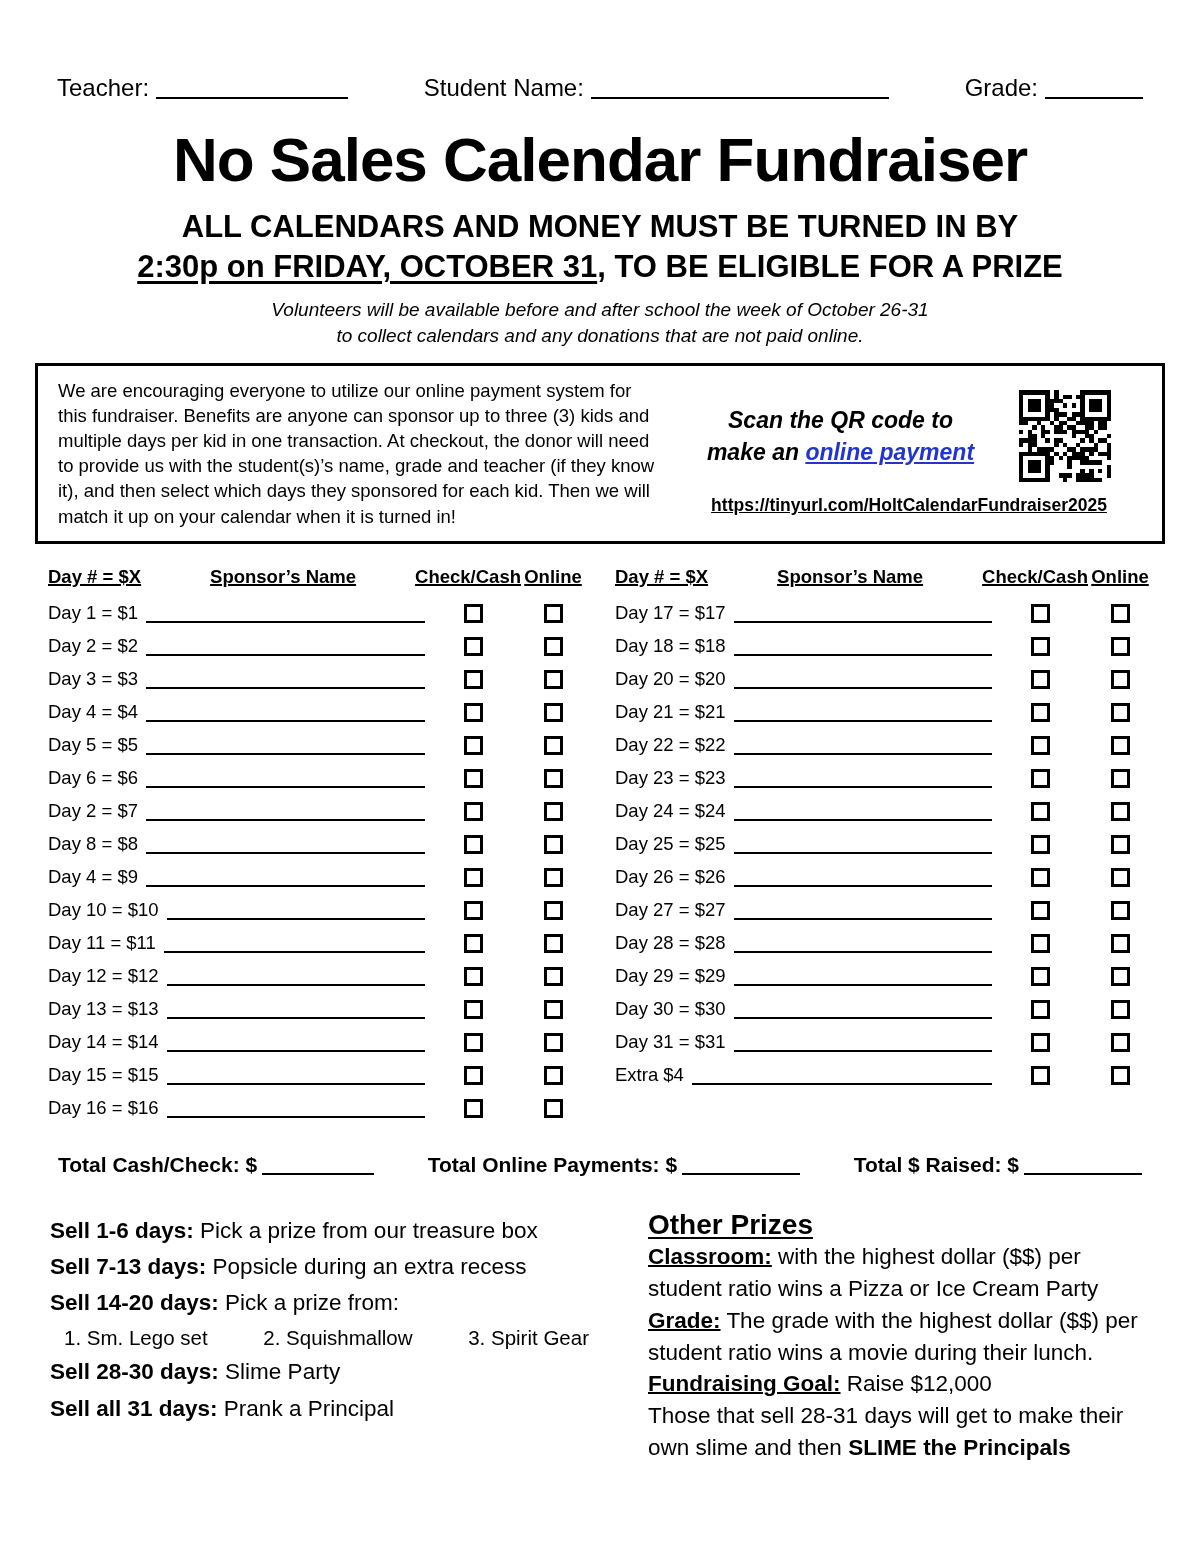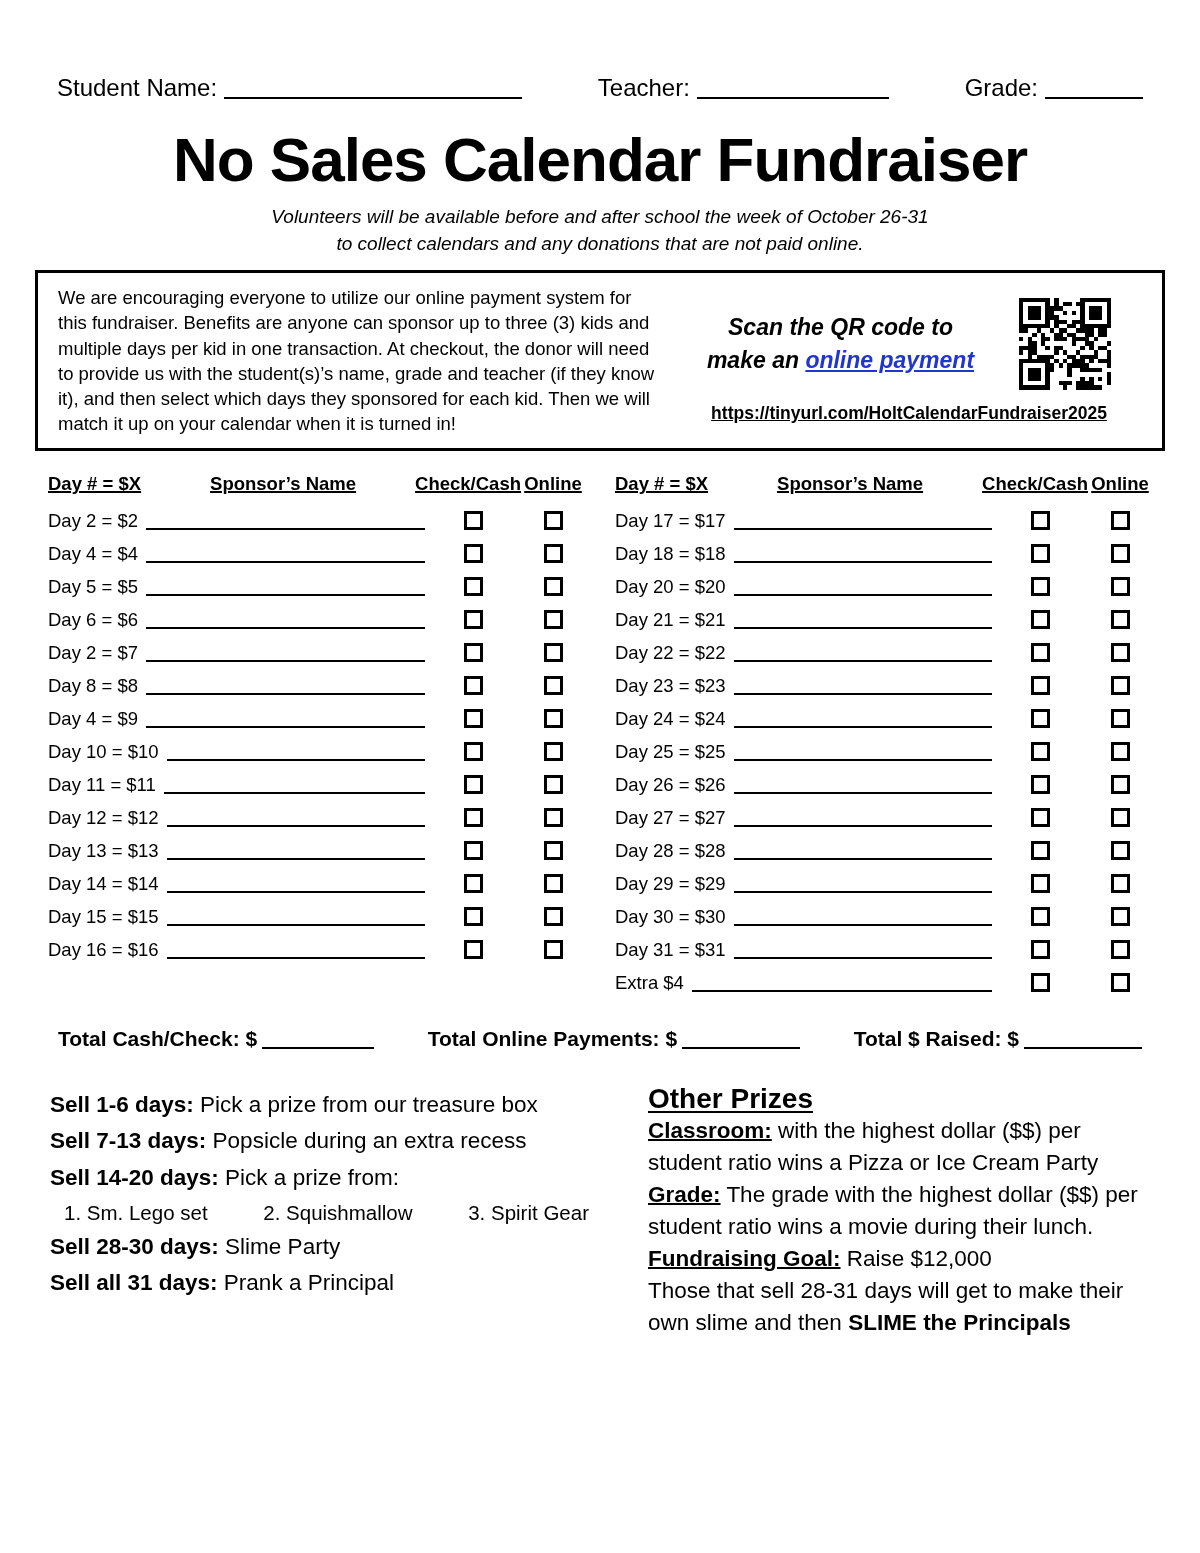--- a/index.html
+++ b/index.html
@@ -67,32 +67,36 @@
   .ulbl { font-weight: bold; text-decoration: underline; text-decoration-thickness: 2px; }
   .b { font-weight: bold; }
 </style>
 </head>
 <body>
 
 <div class="page">
 
   <div class="top-fields">
     <span class="field">
-      <span>Student Name:</span><span class="blank" style="width:298px"></span>
+      <span>Teacher:</span><span class="blank" style="width:192px"></span>
     </span>
     <span class="field">
-      <span>Teacher:</span><span class="blank" style="width:192px"></span>
+      <span>Student Name:</span><span class="blank" style="width:298px"></span>
     </span>
     <span class="field">
       <span>Grade:</span><span class="blank" style="width:98px"></span>
     </span>
   </div>
 
   <div class="title">No Sales Calendar Fundraiser</div>
 
+  <div class="deadline">
+    <div>ALL CALENDARS AND MONEY MUST BE TURNED IN BY</div>
+    <div><span class="u">2:30p on FRIDAY, OCTOBER 31</span><span>, TO BE ELIGIBLE FOR A PRIZE</span></div>
+  </div>
 
   <div class="note">
     <div>Volunteers will be available before and after school the week of October 26-31</div>
     <div>to collect calendars and any donations that are not paid online.</div>
   </div>
 
   <div class="pay-box">
     <div class="box-left">We are encouraging everyone to utilize our online payment system for this fundraiser. Benefits are anyone can sponsor up to three (3) kids and multiple days per kid in one transaction. At checkout, the donor will need to provide us with the student(s)’s name, grade and teacher (if they know it), and then select which days they sponsored for each kid. Then we will match it up on your calendar when it is turned in!</div>
     <div class="box-right">
       <div class="qr-row">
@@ -347,21 +351,41 @@
   <div class="day-table">
     <div class="half">
       <div class="day-head">
         <span class="h day">Day # = $X</span>
         <span class="h sponsor">Sponsor’s Name</span>
         <span class="h cc">Check/Cash</span>
         <span class="h online">Online</span>
       </div>
       <div>
           <div class="day-row">
+            <span class="day-label">Day 1 = $1</span>
+            <span class="sponsor-line"></span>
+            <span class="cb-cell">
+              <span class="checkbox"></span>
+            </span>
+            <span class="cb-cell online">
+              <span class="checkbox"></span>
+            </span>
+          </div>
+          <div class="day-row">
             <span class="day-label">Day 2 = $2</span>
+            <span class="sponsor-line"></span>
+            <span class="cb-cell">
+              <span class="checkbox"></span>
+            </span>
+            <span class="cb-cell online">
+              <span class="checkbox"></span>
+            </span>
+          </div>
+          <div class="day-row">
+            <span class="day-label">Day 3 = $3</span>
             <span class="sponsor-line"></span>
             <span class="cb-cell">
               <span class="checkbox"></span>
             </span>
             <span class="cb-cell online">
               <span class="checkbox"></span>
             </span>
           </div>
           <div class="day-row">
             <span class="day-label">Day 4 = $4</span>

